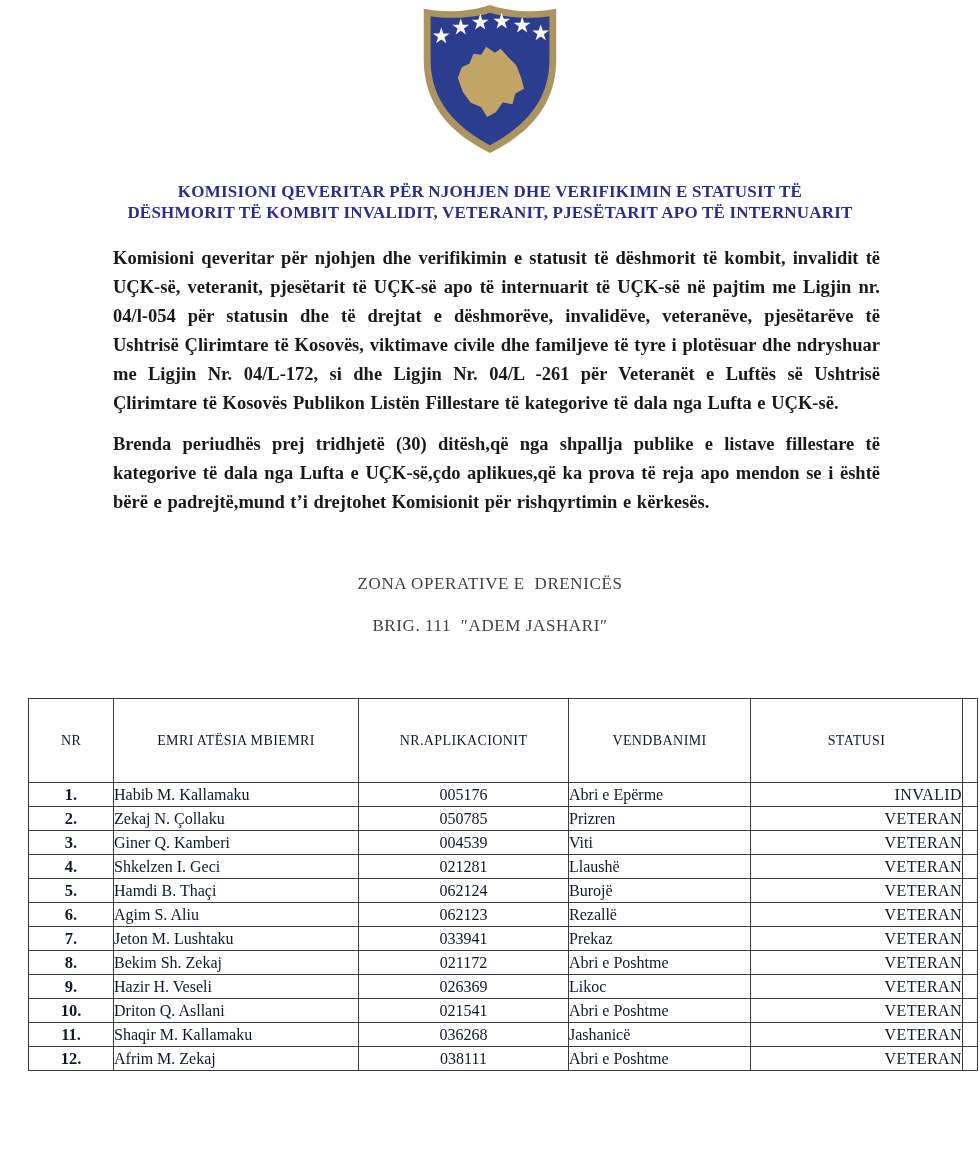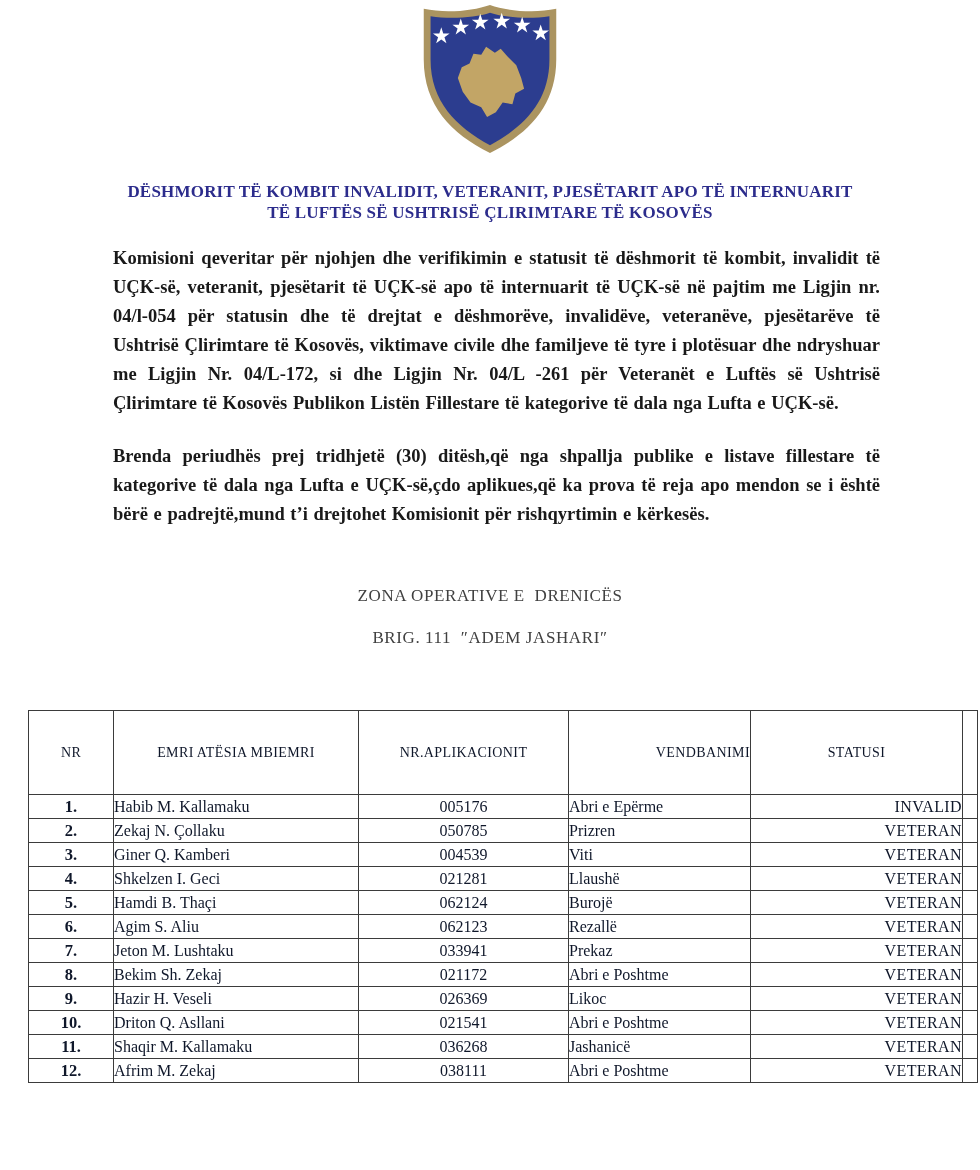--- a/index.html
+++ b/index.html
@@ -28,21 +28,21 @@
   }
   .body-text{
     margin:21px 100px 0 113px;
     text-align:justify;
     font-size:18.5px;
     line-height:29px;
     font-weight:bold;
     color:#191919;
     word-spacing:1px;
   }
-  .body-text.second{margin-top:24px;}
+  .body-text.second{margin-top:12px;}
   .section-heading{
     margin-top:57px;
     text-align:center;
     font-size:17px;
     letter-spacing:0.6px;
     color:#404040;
     white-space:pre;
   }
   .section-heading.brigade{margin-top:22px;}
   table.roster{
@@ -62,21 +62,21 @@
     height:83px;
     font-weight:normal;
     vertical-align:middle;
     font-size:14px;
     letter-spacing:0.4px;
     padding:0;
   }
   th.h-nr{font-size:12.5px;letter-spacing:1.5px;}
   th.h-name{font-size:14px;}
   th.h-app{font-size:14px;}
-  th.h-res{text-align:right;padding-left:10px;padding-top:14px;}
+  th.h-res{text-align:center;padding-left:10px;padding-top:14px;}
   th.h-status{font-size:17px;letter-spacing:0.5px;padding-top:32px;}
   table.roster tbody td{
     height:23px;
     line-height:22px;
     padding:0;
   }
   td.c-nr{text-align:center;font-weight:bold;font-size:16.5px;}
   td.c-name{text-align:left;padding-left:10px;}
   td.c-application_no{text-align:center;}
   td.c-residence{text-align:left;padding-left:10px;}
@@ -96,22 +96,22 @@
       <path transform="translate(25,34) scale(9)" d="M0 -1 L0.2245 -0.309 L0.951 -0.309 L0.3633 0.118 L0.5878 0.809 L0 0.382 L-0.5878 0.809 L-0.3633 0.118 L-0.951 -0.309 L-0.2245 -0.309 Z"></path>
       <path transform="translate(45,25) scale(9)" d="M0 -1 L0.2245 -0.309 L0.951 -0.309 L0.3633 0.118 L0.5878 0.809 L0 0.382 L-0.5878 0.809 L-0.3633 0.118 L-0.951 -0.309 L-0.2245 -0.309 Z"></path>
       <path transform="translate(65,20) scale(9)" d="M0 -1 L0.2245 -0.309 L0.951 -0.309 L0.3633 0.118 L0.5878 0.809 L0 0.382 L-0.5878 0.809 L-0.3633 0.118 L-0.951 -0.309 L-0.2245 -0.309 Z"></path>
       <path transform="translate(87,19) scale(9)" d="M0 -1 L0.2245 -0.309 L0.951 -0.309 L0.3633 0.118 L0.5878 0.809 L0 0.382 L-0.5878 0.809 L-0.3633 0.118 L-0.951 -0.309 L-0.2245 -0.309 Z"></path>
       <path transform="translate(108,23) scale(9)" d="M0 -1 L0.2245 -0.309 L0.951 -0.309 L0.3633 0.118 L0.5878 0.809 L0 0.382 L-0.5878 0.809 L-0.3633 0.118 L-0.951 -0.309 L-0.2245 -0.309 Z"></path>
       <path transform="translate(127,31) scale(9)" d="M0 -1 L0.2245 -0.309 L0.951 -0.309 L0.3633 0.118 L0.5878 0.809 L0 0.382 L-0.5878 0.809 L-0.3633 0.118 L-0.951 -0.309 L-0.2245 -0.309 Z"></path>
     </g>
   </svg>
 
   <div class="doc-title">
+    <div>KOMISIONI QEVERITAR PËR NJOHJEN DHE VERIFIKIMIN E STATUSIT TË</div>
     <div>DËSHMORIT TË KOMBIT INVALIDIT, VETERANIT, PJESËTARIT APO TË INTERNUARIT</div>
-    <div>TË LUFTËS SË USHTRISË ÇLIRIMTARE TË KOSOVËS</div>
   </div>
 
   <p class="body-text">Komisioni qeveritar për njohjen dhe verifikimin e statusit të dëshmorit të kombit, invalidit të UÇK-së, veteranit, pjesëtarit të UÇK-së apo të internuarit të UÇK-së në pajtim me Ligjin nr. 04/l-054 për statusin dhe të drejtat e dëshmorëve, invalidëve, veteranëve, pjesëtarëve të Ushtrisë Çlirimtare të Kosovës, viktimave civile dhe familjeve të tyre i plotësuar dhe ndryshuar me  Ligjin Nr. 04/L-172, si dhe Ligjin Nr. 04/L -261 për Veteranët e Luftës së Ushtrisë Çlirimtare të Kosovës Publikon Listën Fillestare të kategorive të dala nga Lufta e UÇK-së.</p>
   <p class="body-text second">Brenda periudhës prej tridhjetë (30) ditësh,që nga shpallja publike e listave fillestare të kategorive të dala nga Lufta e UÇK-së,çdo aplikues,që ka prova të reja apo mendon se i është bërë e padrejtë,mund t’i drejtohet Komisionit për rishqyrtimin e kërkesës.</p>
 
   <div class="section-heading">ZONA OPERATIVE E  DRENICËS</div>
   <div class="section-heading brigade">BRIG. 111  ″ADEM JASHARI″</div>
 
   <table class="roster">
     <colgroup>

